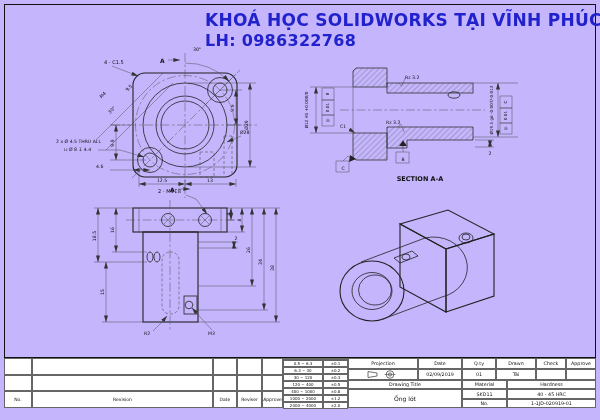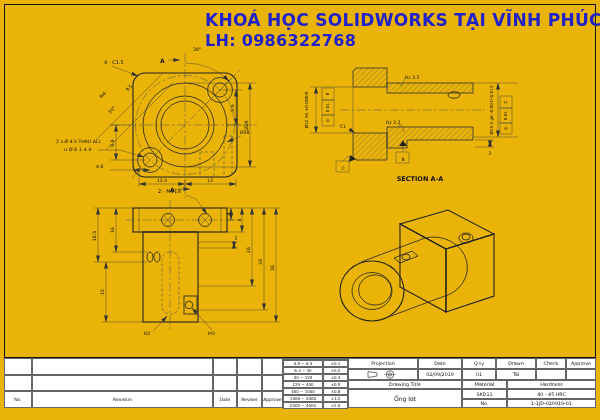--- a/index.html
+++ b/index.html
@@ -1,16 +1,16 @@
 <!DOCTYPE html>
 <html><head>
 <meta charset="utf-8">
 <style>
   html,body{margin:0;padding:0;background:#fff;}
-  #stage{position:relative;width:600px;height:420px;background:#eab308;
+  #stage{position:relative;width:600px;height:420px;background:#c4b5fd;
          font-family:"DejaVu Sans",sans-serif;overflow:hidden;}
   #border{position:absolute;left:4px;top:4px;right:4px;bottom:12px;border:1.6px solid #111;}
   
   .hdr{position:absolute;color:#2222cc;font-weight:bold;letter-spacing:.3px;white-space:nowrap;}
   #hdr1{left:205px;top:10px;font-size:17px;}
   #hdr2{left:205px;top:31px;font-size:16px;text-align:right;}
   
   svg text{font-family:"DejaVu Sans",sans-serif;fill:#111;}
   .ol{fill:none;stroke:#222;stroke-width:1.1;}
   .ol2{fill:none;stroke:#222;stroke-width:.8;}

